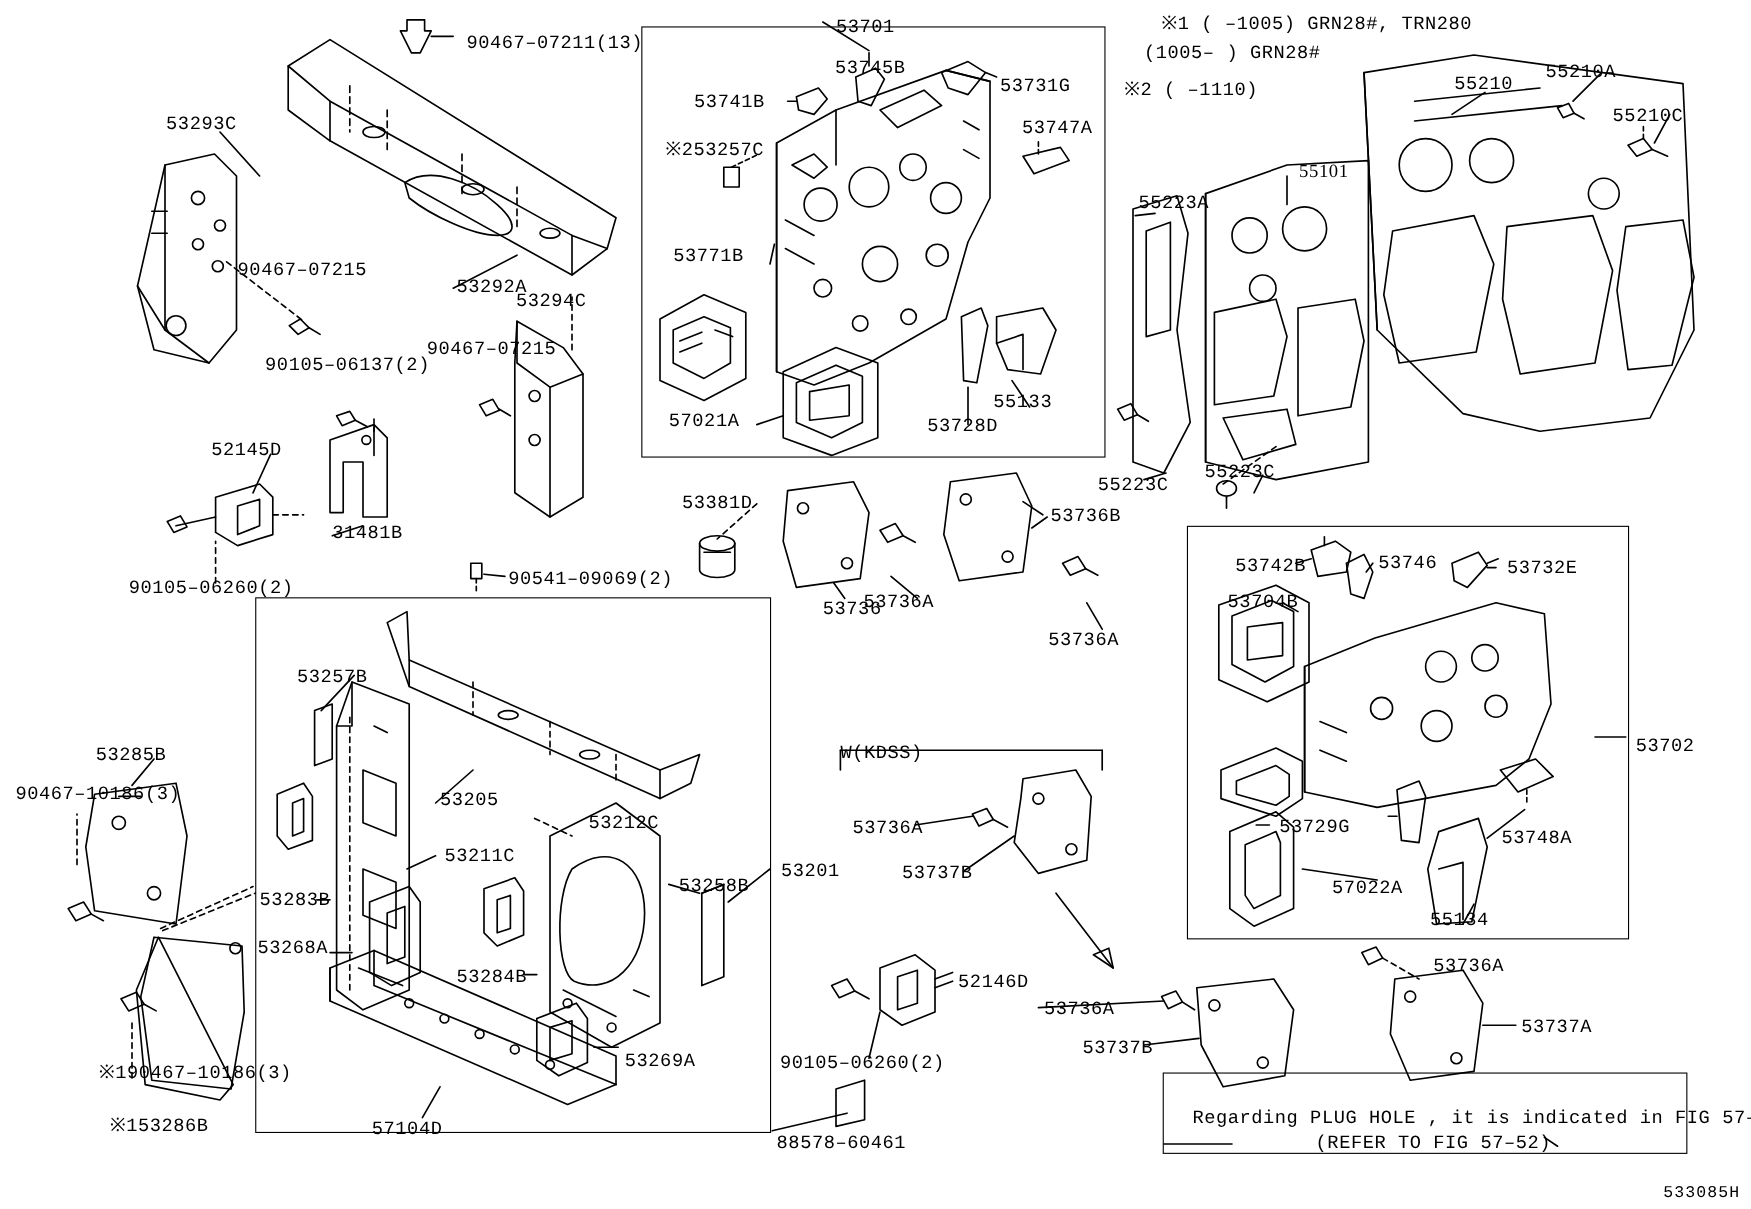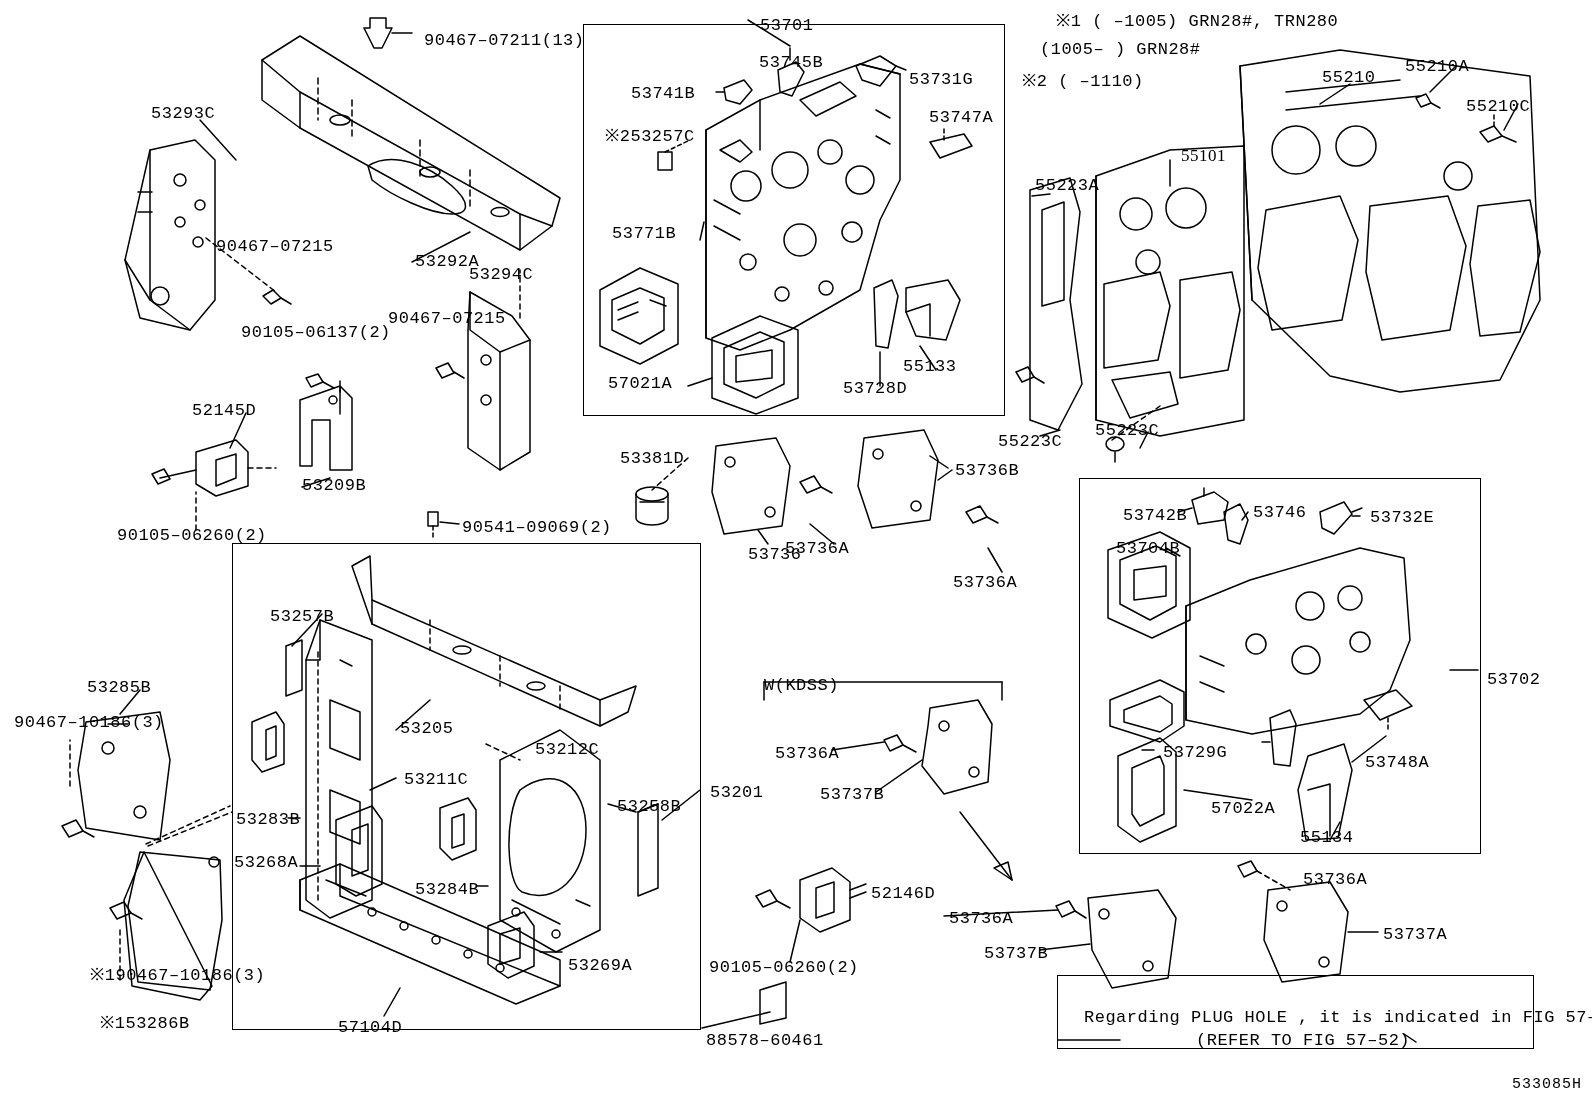--- a/index.html
+++ b/index.html
@@ -359,21 +359,21 @@
 
   <div class="lbl" style="left:424px;top:31px;text-align:right;">90467–07211(13)</div>
   <div class="lbl" style="left:151px;top:104px;">53293C</div>
   <div class="lbl" style="left:216px;top:237px;">90467–07215</div>
   <div class="lbl" style="left:384px;top:252px;margin-left:31px;">53292A</div>
   <div class="lbl" style="left:241px;top:323px;">90105–06137(2)</div>
   <div class="lbl" style="left:388px;top:309px;">90467–07215</div>
   <div class="lbl" style="left:469px;top:265px;">53294C</div>
   <div class="lbl" style="left:192px;top:401px;">52145D</div>
   <div class="lbl" style="left:117px;top:526px;">90105–06260(2)</div>
-  <div class="lbl" style="left:302px;top:476px;">53209B</div>
+  <div class="lbl" style="left:302px;top:476px;">31481B</div>
   <div class="lbl" style="left:462px;top:518px;">90541–09069(2)</div>
   <div class="lbl" style="left:270px;top:607px;">53257B</div>
   <div class="lbl" style="left:87px;top:678px;text-align:right;">53285B</div>
   <div class="lbl" style="left:14px;top:713px;">90467–10186(3)</div>
   <div class="lbl" style="left:400px;top:719px;">53205</div>
   <div class="lbl" style="left:535px;top:740px;">53212C</div>
   <div class="lbl" style="left:404px;top:770px;">53211C</div>
   <div class="lbl" style="left:236px;top:810px;">53283B</div>
   <div class="lbl" style="left:234px;top:853px;">53268A</div>
   <div class="lbl" style="left:415px;top:880px;">53284B</div>

